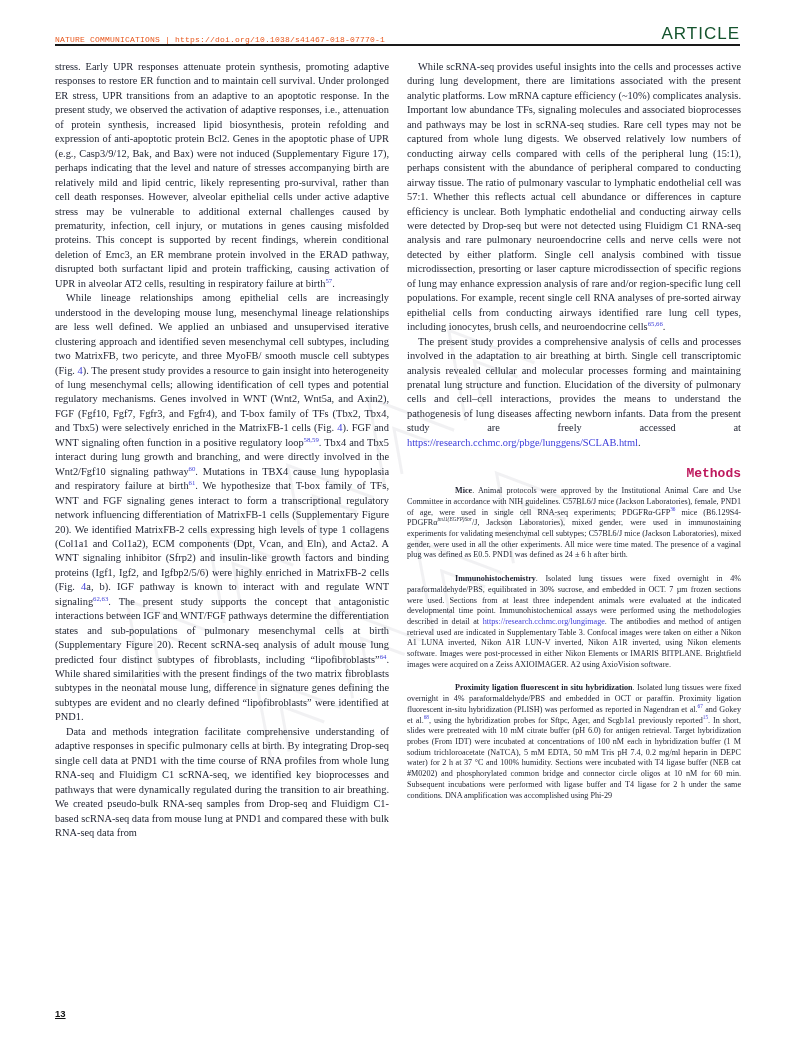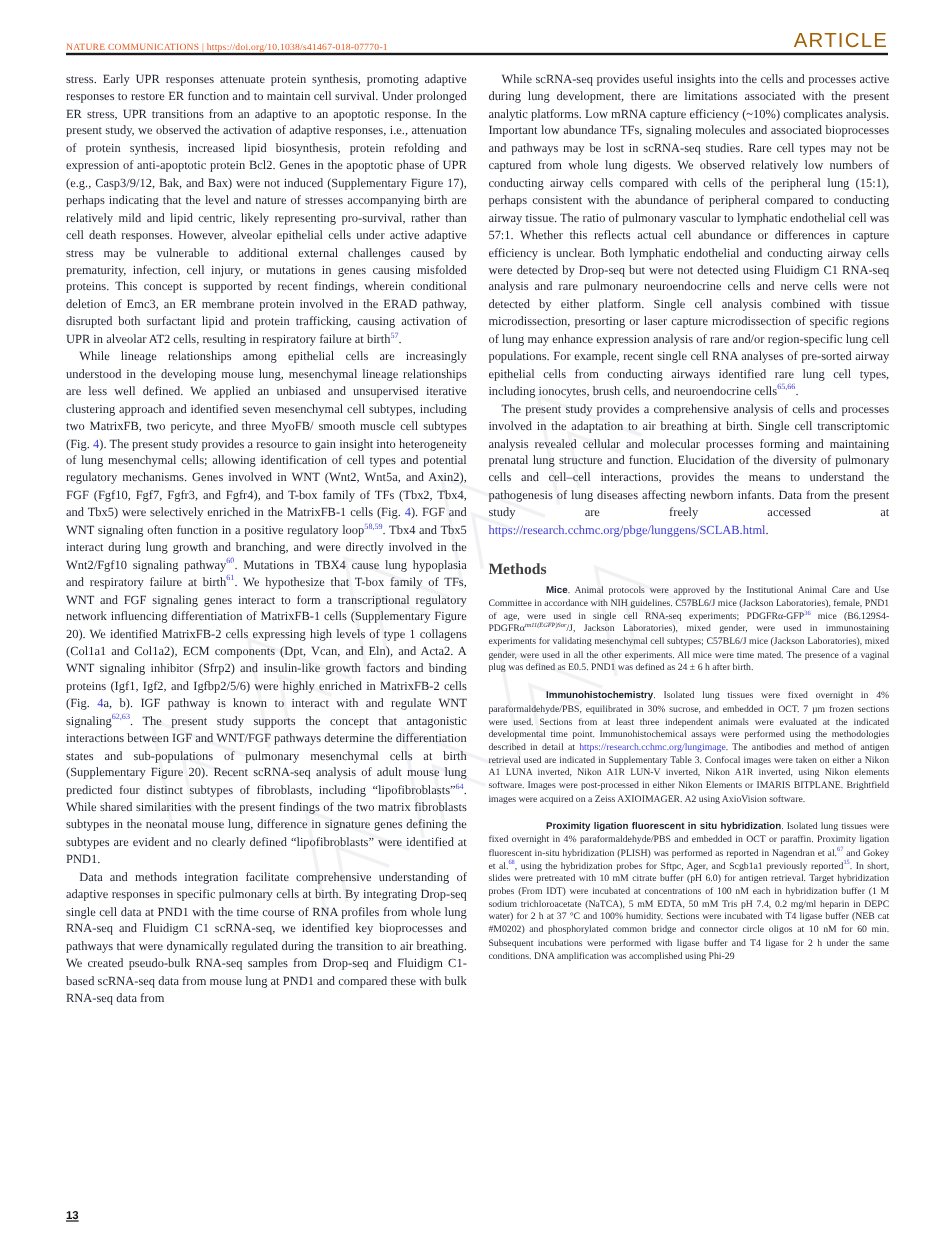--- a/index.html
+++ b/index.html
@@ -24,28 +24,28 @@
     z-index:0;
     pointer-events:none;
   }
   .content{position:relative;z-index:1;}
   header{
     position:absolute;left:55px;right:53px;top:24px;
     display:flex;justify-content:space-between;align-items:flex-end;
     z-index:1;
   }
   .jline{
-    font-family:Liberation Serif, serif;
+    font-family:Liberation Mono, monospace;
     font-size:8px;letter-spacing:.2px;
     color:var(--orange);
   }
   .alabel{
     font-family:"Liberation Sans", sans-serif;
     font-size:17px;letter-spacing:1px;
-    color:#a16207;font-weight:400;
+    color:#14532d;font-weight:400;
   }
   .rule{
     position:absolute;left:55px;right:53px;top:44px;
     border-top:2px solid #1a1a1a;z-index:1;
   }
   .cols{
     position:absolute;left:55px;top:60px;width:686px;
     display:flex;gap:18px;z-index:1;
   }
   .col{width:334px;}
@@ -54,26 +54,27 @@
     font-size:10.4px;line-height:14.45px;
     text-align:justify;
     hyphens:auto;-webkit-hyphens:auto;
   }
   .col p.indent{text-indent:11px;}
   .col p.m{
     font-size:8.15px;line-height:10.7px;
     margin-bottom:13px;
   }
   .col h2{
-    font-family:Liberation Serif, serif;
-    font-size:13px;font-weight:bold;color:#404040;
+    font-family:Liberation Mono, monospace;
+    font-size:13px;font-weight:bold;color:#be185d;
     margin:16px 0 5px 0;
+    text-align:right;
   }
   .i{}
-  .b{font-family:Liberation Sans, sans-serif;font-weight:bold;padding-left:48px;}
+  .b{font-family:Liberation Serif, serif;font-weight:bold;padding-left:48px;}
   .link{color:var(--link);}
   sup{font-size:65%;line-height:0;color:var(--link);}
   sup.supi{color:inherit;font-style:italic;}
   footer{
     position:absolute;left:55px;right:53px;top:1008px;
     display:flex;justify-content:space-between;align-items:baseline;
     font-family:"Liberation Sans", sans-serif;
     font-size:7.6px;color:#222;
     z-index:1;
   }

